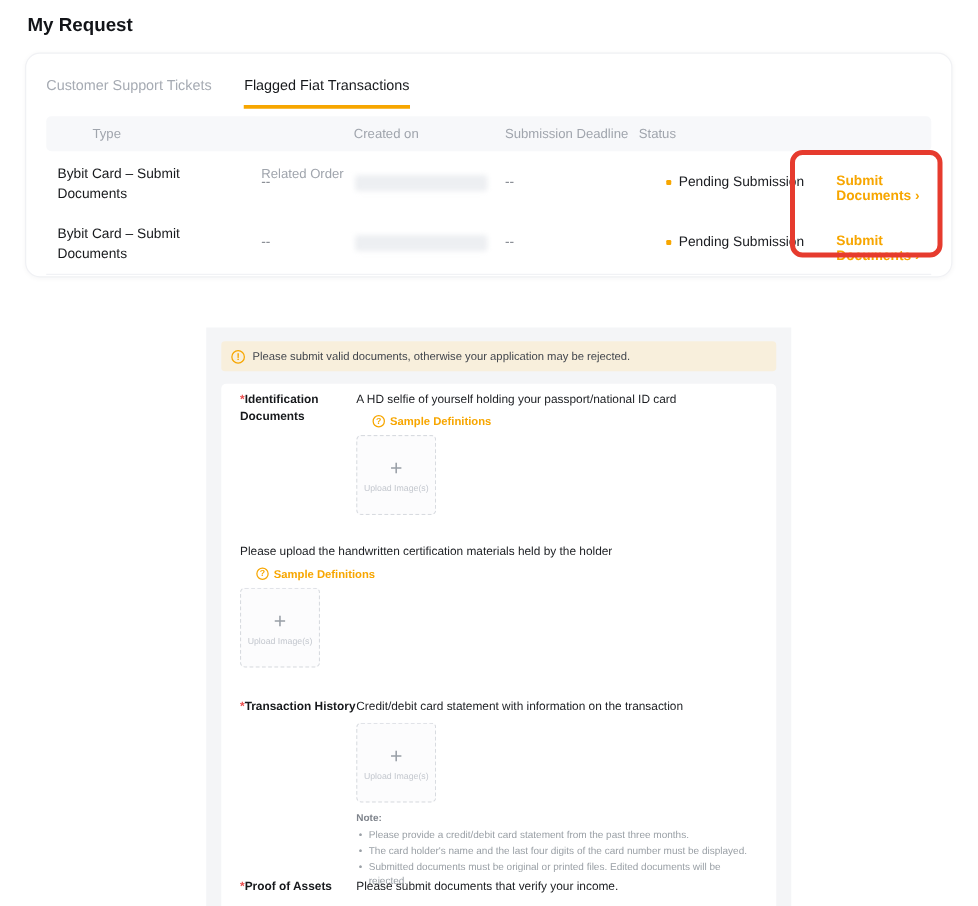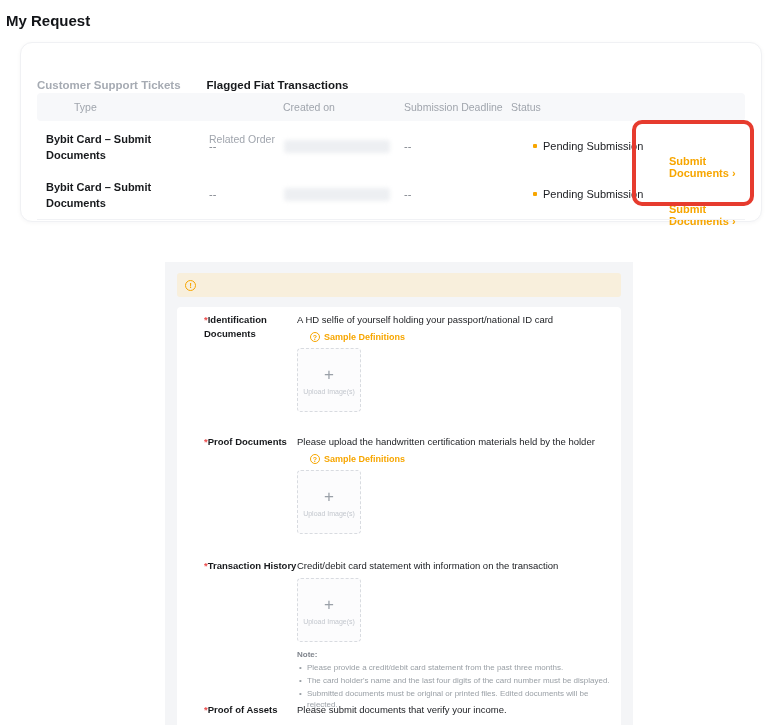--- a/index.html
+++ b/index.html
@@ -1,64 +1,64 @@
 <!DOCTYPE html>
 <html><head>
 <meta charset="utf-8">
 <style>
   * { margin:0; padding:0; box-sizing:border-box; }
   html,body { width:782px; height:725px; background:#ffffff; overflow:hidden;
     font-family:"Liberation Sans", sans-serif; color:#17191c; }
 
   
-  .page-title { position:absolute; left:6px; top:12px; font-size:15px; font-weight:bold; color:#121418; }
+  .page-title { position:absolute; left:22px; top:12px; font-size:15px; font-weight:bold; color:#121418; }
 
   
   .tickets-card { position:absolute; left:20px; top:42px; width:742px; height:180px;
     background:#fff; border:1px solid #f0f1f4; border-radius:12px;
     box-shadow:0 1px 4px rgba(20,30,50,0.04); }
   .tabs { position:absolute; left:16px; top:20px; display:flex; gap:26px; }
-  .tab { font-size:11.5px; font-weight:bold; padding-bottom:9px; cursor:pointer;margin-top:16px; }
+  .tab { font-size:11.5px; font-weight:normal; padding-bottom:9px; cursor:pointer; }
   .tab.inactive { color:#a6abb3; }
   .tab.active { color:#17191c; border-bottom:3px solid #f7a600; }
 
   .thead { position:absolute; left:16px; right:16px; top:50px; height:28px;
     background:#f7f8fa; border-radius:4px; }
   .th { position:absolute; top:8px; font-size:10.5px; color:#a0a5ad; font-weight:normal; }
   .th.c-type { left:9px;margin-left:28px; } .th.c-rel { left:172px;margin-top:32px; } .th.c-created { left:246px;text-align:center; }
   .th.c-dead { left:367px; } .th.c-status { left:474px; }
 
   .trow { position:absolute; left:0; width:100%; height:48px; }
   .trow.r0 { top:80px; } .trow.r1 { top:128px; }
   .row-sep { position:absolute; left:16px; right:16px; top:176px; height:1px; background:#f1f2f5; }
   .cell { position:absolute; font-size:11px; }
-  .cell-type { left:25px; top:8px; width:122px; font-weight:bold; color:#17191c; line-height:16px; }
+  .cell-type { left:25px; top:8px; width:122px; font-weight:normal; color:#17191c; line-height:16px; }
   .cell-rel { left:188px; top:17px; color:#7f848c; }
   .cell-created { left:263px; top:17px; }
   .redacted { width:106px; height:13px; background:#edeff2; border-radius:3px; filter:blur(2px); }
   .cell-dead { left:383px; top:17px; color:#7f848c; }
   .cell-status { left:512px; top:17px; display:flex; align-items:center; gap:6px; color:#1a1c20; font-weight:500; }
   .dot { width:4px; height:4px; border-radius:1px; background:#f7a600; }
-  .cell-action { left:648px; top:16px; color:#f7a600; font-weight:bold; cursor:pointer;margin-top:16px; }
+  .cell-action { left:648px; top:16px; color:#f7a600; font-weight:bold; cursor:pointer; }
   .cell-action .chev { margin-left:3px; font-weight:bold; }
 
   .highlight-box { position:absolute; left:632px; top:120px; width:122px; height:86px;
     border:4px solid #e63b2e; border-radius:10px; z-index:5; pointer-events:none; }
 
   
   .sub-panel { position:absolute; left:165px; top:262px; width:468px; height:463px;
     background:#f4f5f7; overflow:hidden; }
   .warn-banner { position:absolute; left:12px; top:11px; width:444px; height:24px;
     background:#f8efdc; border-radius:3px; display:flex; align-items:center; padding-left:8px; }
   .warn-icon { width:11px; height:11px; border-radius:50%; border:1px solid #f7a600; color:#f7a600;
     font-size:8px; line-height:9px; text-align:center; font-weight:bold; flex:none; }
   .warn-text { margin-left:6px; font-size:9px; color:#41454c; }
 
   .form-card { position:absolute; left:12px; top:45px; width:444px; height:418px; background:#ffffff; border-radius:4px 4px 0 0; }
-  .form-row { position:absolute; left:15px; display:flex;margin-left:12px; }
+  .form-row { position:absolute; left:15px; display:flex; }
   .form-row.f0 { top:6px; } .form-row.f1 { top:128px; } .form-row.f2 { top:252px; } .form-row.f3 { top:396px; }
   .f-label { width:93px; flex:none; font-size:9.5px; font-weight:bold; color:#17191c; line-height:14px; }
   .req { color:#eb4b4b; }
   .f-content { width:318px; }
   .f-desc { font-size:9.5px; color:#1b1d21; line-height:13px; }
   .sample-link { display:flex; align-items:center; gap:4px; margin-top:6px; color:#f7a600;
     font-size:9px; font-weight:bold; cursor:pointer;padding-left:13px; }
   .sample-icon { width:10px; height:10px; border-radius:50%; border:1px solid #f7a600;
     font-size:7px; line-height:9px; text-align:center; font-weight:bold; flex:none; }
   .upload-box { margin-top:6px; width:64px; height:64px; border:1px dashed #d8dbe0; border-radius:4px;
@@ -125,41 +125,41 @@
 
   <div class="row-sep"></div>
 </div>
 
 <div class="highlight-box"></div>
 
 <div class="sub-panel">
 
   <div class="warn-banner">
     <span class="warn-icon">!</span>
+    <span class="warn-text">Please submit valid documents, otherwise your application may be rejected.</span>
   </div>
 
   <div class="form-card">
 
     <div class="form-row f0">
       <div class="f-label"><span class="req">*</span><span>Identification Documents</span></div>
       <div class="f-content">
         <div class="f-desc">A HD selfie of yourself holding your passport/national ID card</div>
         <div class="sample-link">
           <span class="sample-icon">?</span>
           <span>Sample Definitions</span>
         </div>
         <div class="upload-box">
           <span class="plus">+</span>
           <span class="upload-label">Upload Image(s)</span>
         </div>
       </div>
     </div>
 
     <div class="form-row f1">
-      <div class="f-label"><span class="req">*</span><span>Proof Documents</span></div>
       <div class="f-content">
         <div class="f-desc">Please upload the handwritten certification materials held by the holder</div>
         <div class="sample-link">
           <span class="sample-icon">?</span>
           <span>Sample Definitions</span>
         </div>
         <div class="upload-box">
           <span class="plus">+</span>
           <span class="upload-label">Upload Image(s)</span>
         </div>

